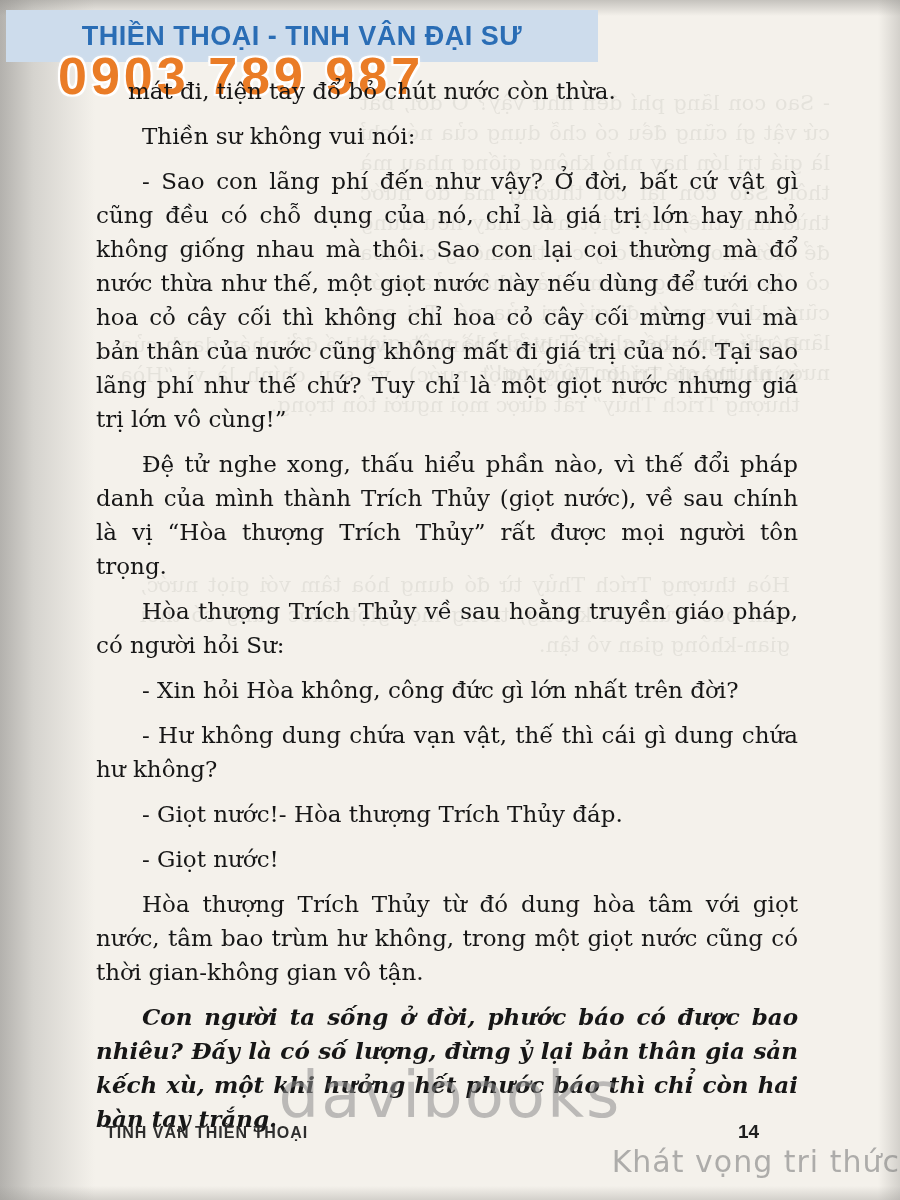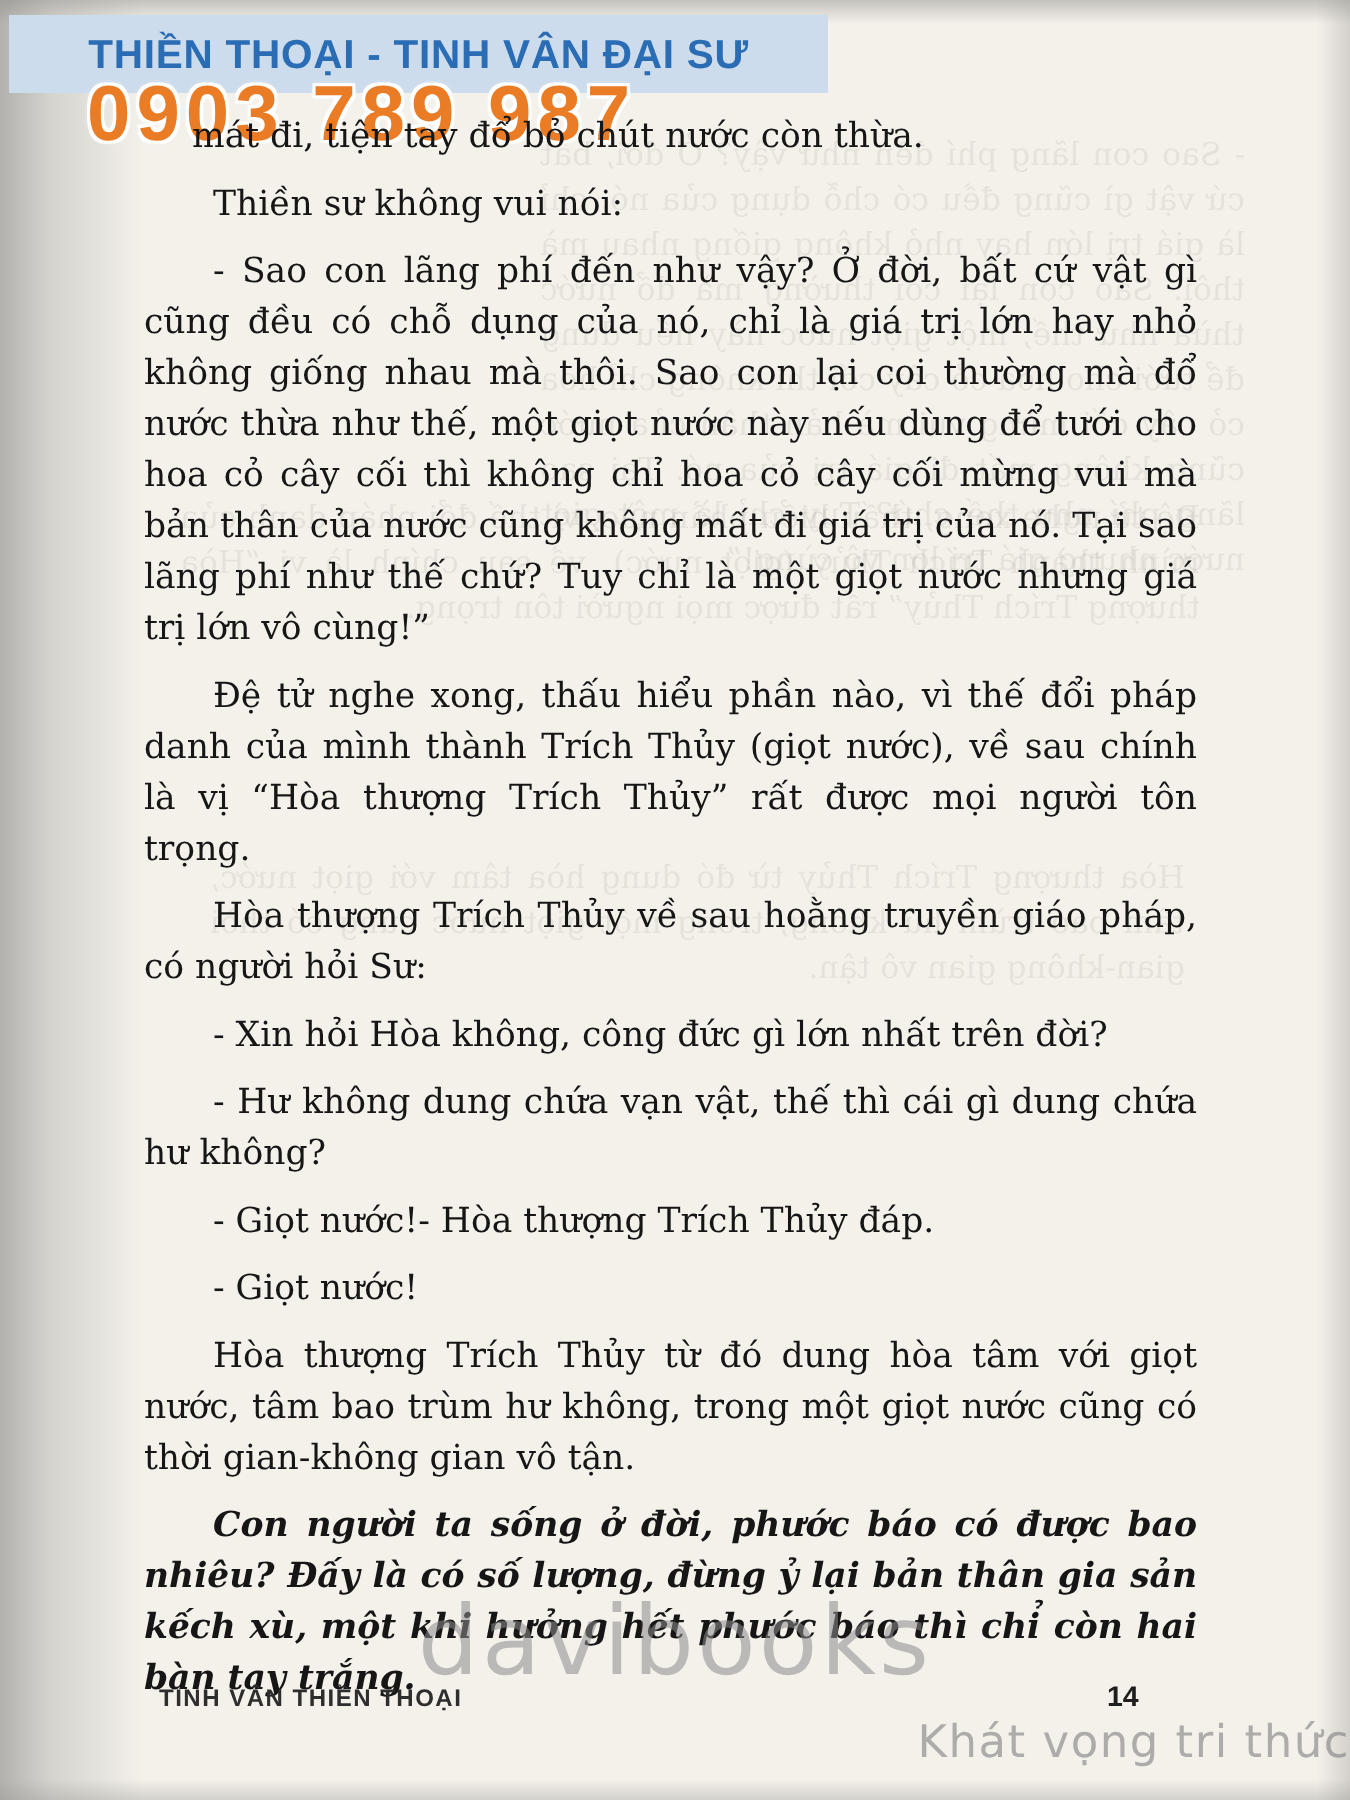--- a/index.html
+++ b/index.html
@@ -12,21 +12,21 @@
   .spine-shadow { position:absolute; left:0; top:0; bottom:0; width:95px;
     background:linear-gradient(90deg,#b3b1ad 0%,#d5d3ce 35%,rgba(244,241,235,0) 100%); }
   .top-edge { position:absolute; top:0; left:0; right:0; height:16px;
     background:linear-gradient(180deg,rgba(140,138,134,.45),rgba(244,241,235,0)); }
   .right-edge { position:absolute; right:0; top:0; bottom:0; width:22px;
     background:linear-gradient(270deg,rgba(150,148,144,.35),rgba(244,241,235,0)); }
   .bottom-edge { position:absolute; bottom:0; left:0; right:0; height:14px;
     background:linear-gradient(0deg,rgba(150,148,144,.35),rgba(244,241,235,0)); }
 
   
-  .banner { position:absolute; top:10px; left:6px; width:546px; height:52px;
+  .banner { position:absolute; top:10px; left:6px; width:592px; height:52px;
     background:#cddcec; display:flex; align-items:center; justify-content:center; }
   .banner-text { color:#2a6db5; font-family:"Liberation Sans",sans-serif;
     font-weight:bold; font-size:27px; letter-spacing:.5px; white-space:nowrap; }
   .phone { position:absolute; top:46px; left:58px;
     font-family:"Liberation Sans",sans-serif; font-weight:bold; font-size:52px;
     letter-spacing:4px; color:#ea7c26; white-space:nowrap;
     text-shadow:-2px -2px 0 #fff, 2px -2px 0 #fff, -2px 2px 0 #fff, 2px 2px 0 #fff, 0 0 5px #fff; }
 
   
   .bleed { position:absolute; transform:scaleX(-1); color:#3c3c34; opacity:.08;

